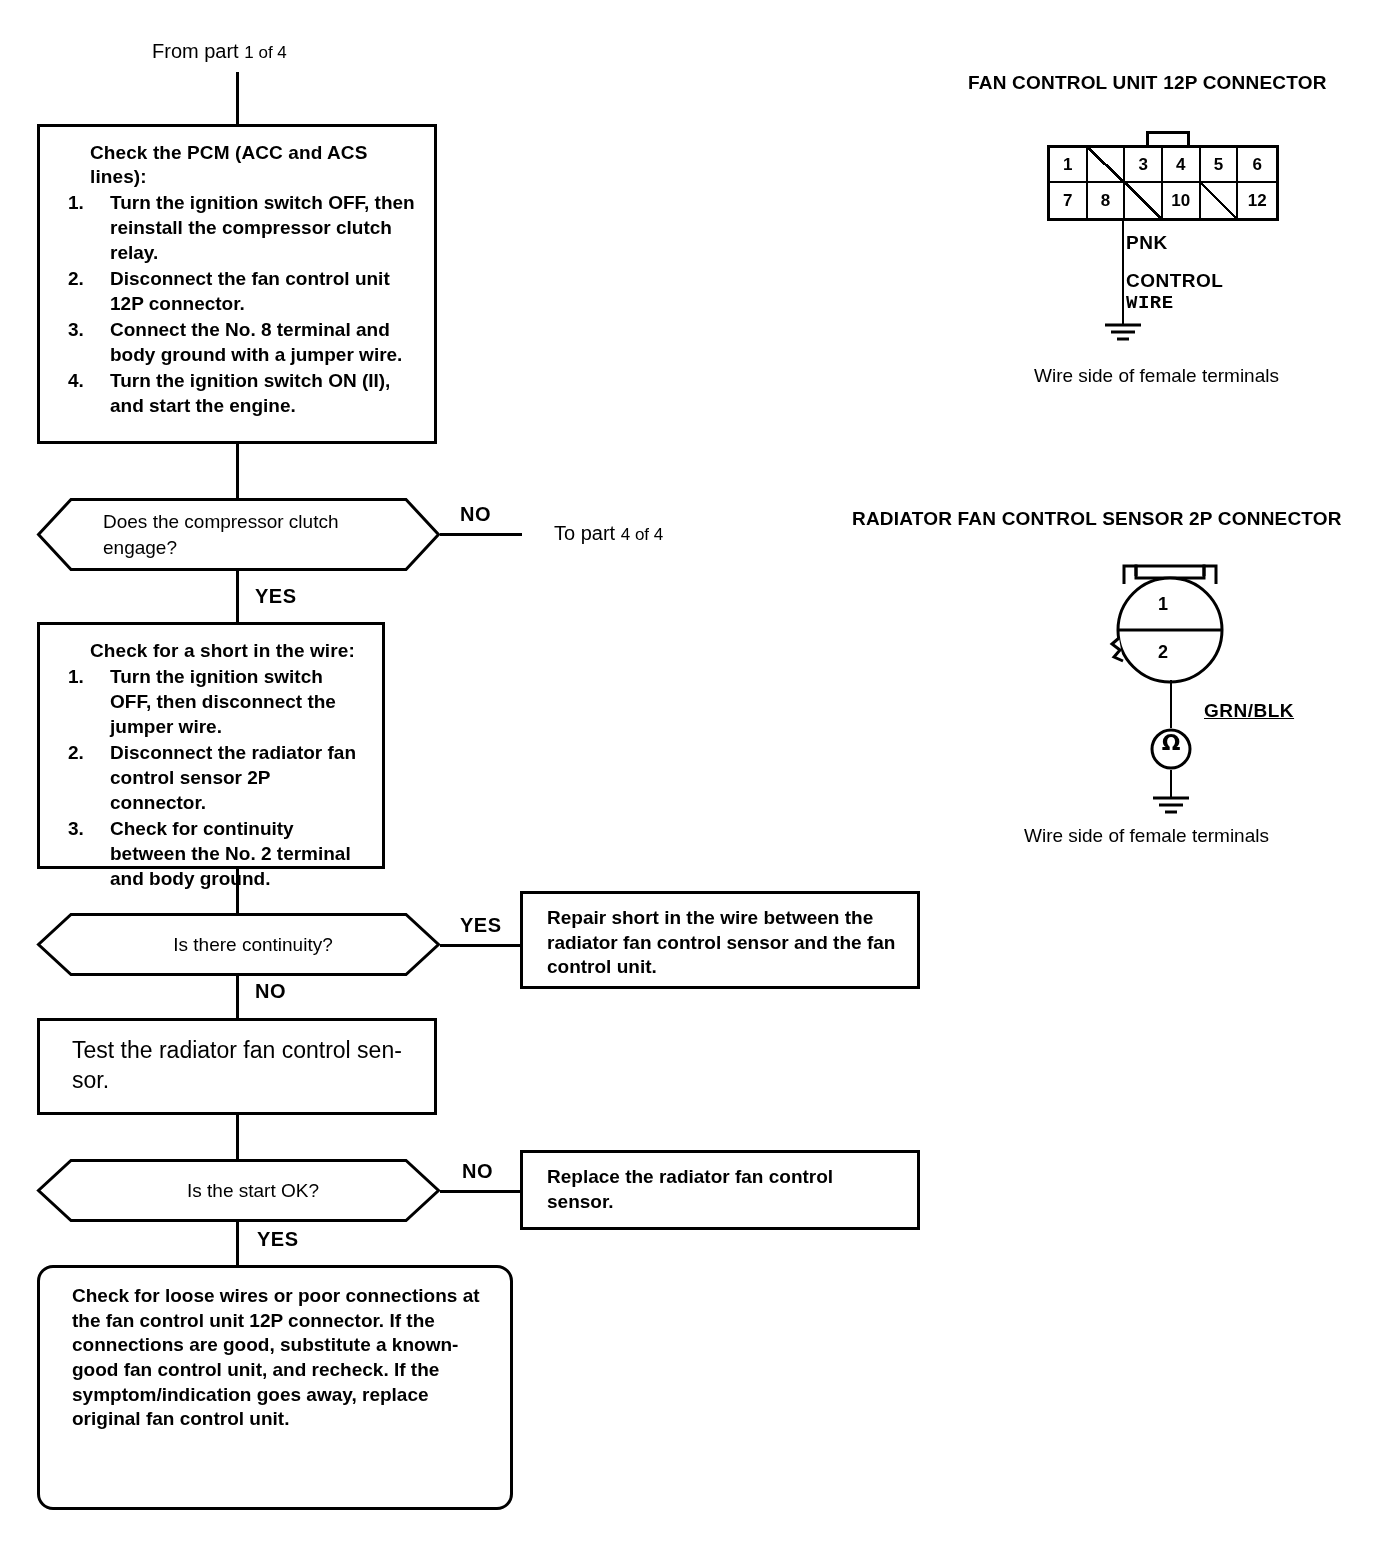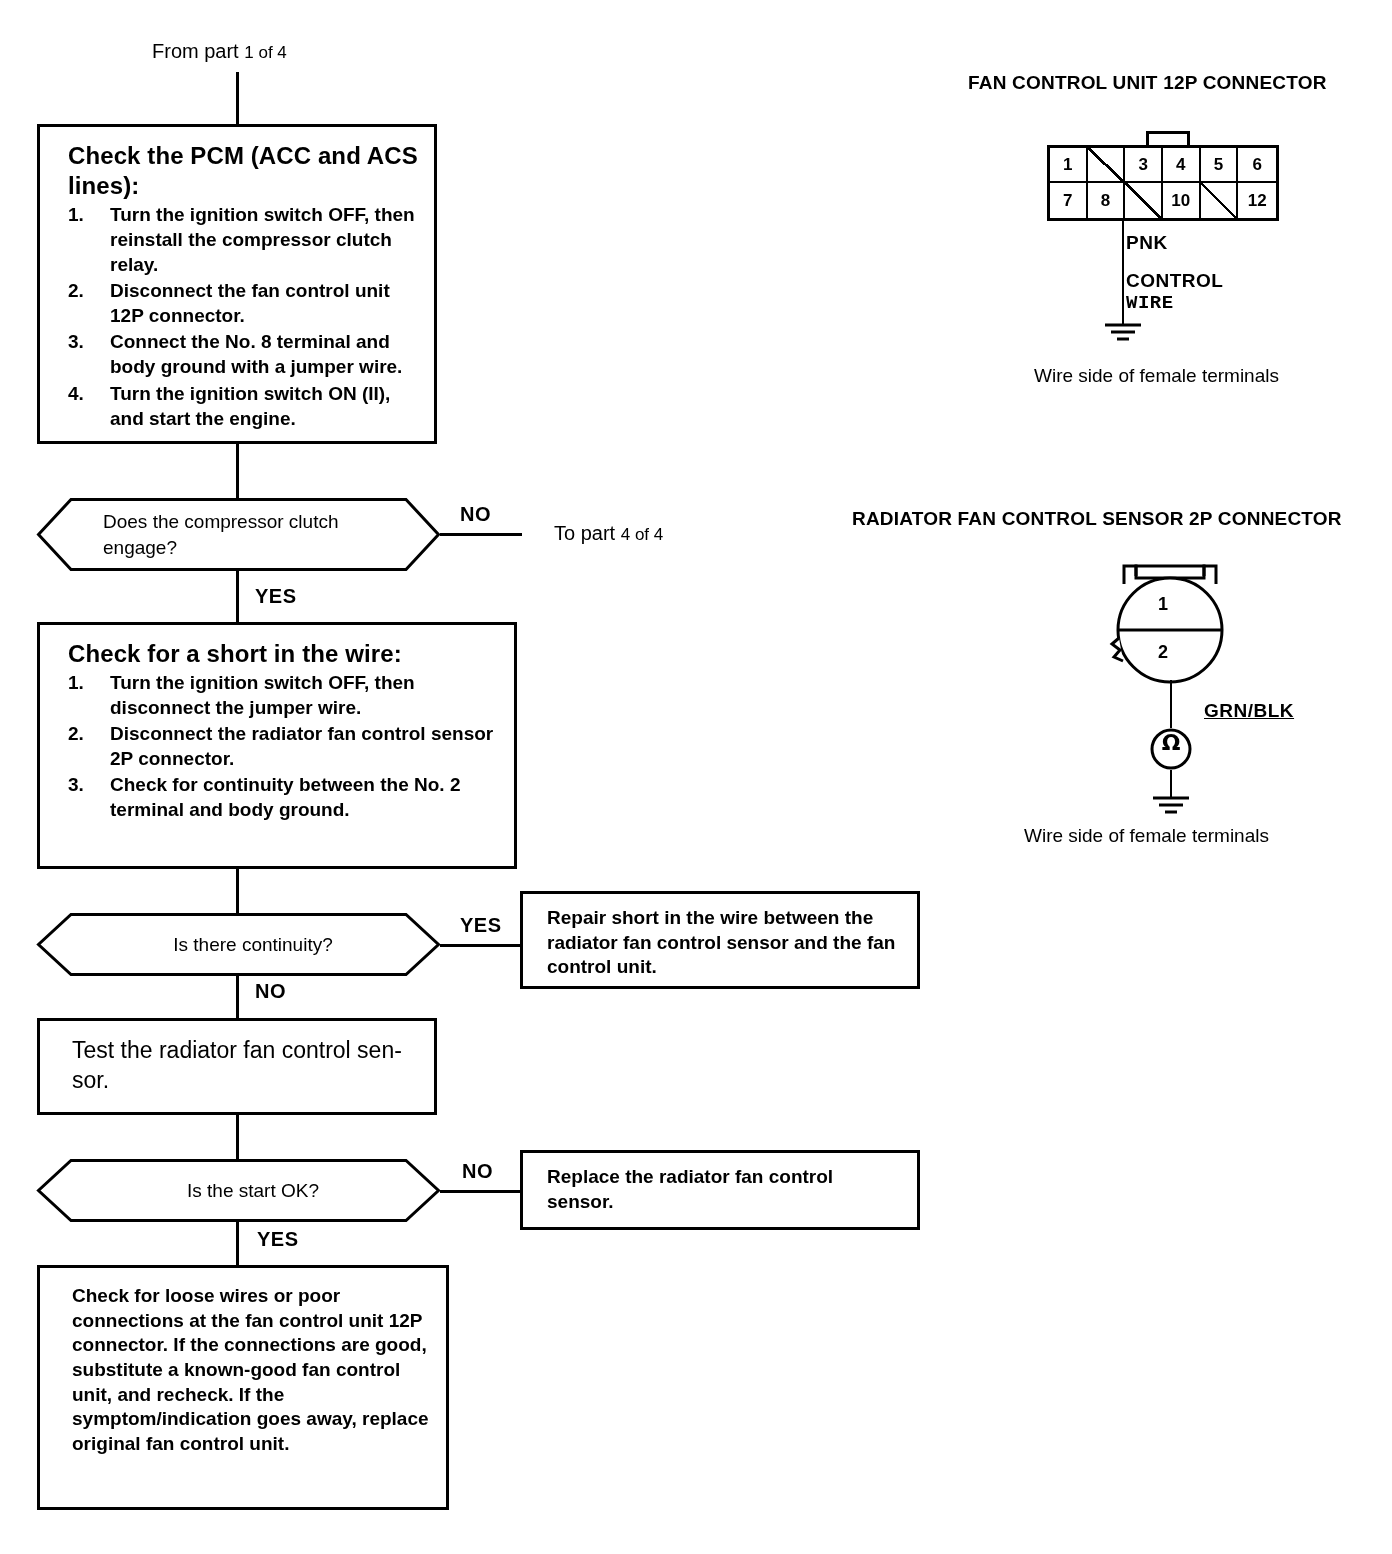--- a/index.html
+++ b/index.html
@@ -39,23 +39,24 @@
     position: absolute;
     border: 3px solid #000;
     background: #fff;
     box-sizing: border-box;
   }
   .proc-inner {
     padding: 14px 16px 10px 28px;
   }
   .proc-title {
     font-weight: bold;
-    font-size: 24px;
+    font-size: 19px;
     line-height: 1.25;
     letter-spacing: .1px;
+    margin-left: 22px;
   }
   .proc-plain {
     font-size: 23px;
     line-height: 1.32;
     font-weight: normal;
   }
   .proc-bold {
     font-weight: bold;
     font-size: 19px;
     line-height: 1.30;
@@ -236,21 +237,21 @@
   <div class="hline" style="left:440px; top:533px; width:82px;"></div>
   <div class="branch-label" style="left:460px; top:503px;">NO</div>
   <div class="cap" style="left:554px; top:522px;">
     <span>To part</span>
     <span class="cap-small">4 of 4</span>
   </div>
 
   <div class="vline" style="left:236px; top:571px; height:51px;"></div>
   <div class="branch-label" style="left:255px; top:585px;">YES</div>
 
-  <div class="proc-box" style="left:37px; top:622px; width:480px; height:247px;">
+  <div class="proc-box" style="left:37px; top:622px; width:348px; height:247px;">
     <div class="proc-inner">
       <div class="proc-title">Check for a short in the wire:</div>
       <ol class="steps">
         <li>
             <span class="num">1.</span>
             <span class="txt">Turn the ignition switch OFF, then disconnect the jumper wire.</span>
           </li>
         <li>
             <span class="num">2.</span>
             <span class="txt">Disconnect the radiator fan control sensor 2P connector.</span>
@@ -304,21 +305,21 @@
 
   <div class="proc-box" style="left:520px; top:1150px; width:400px; height:80px;">
     <div class="proc-inner" style="padding:12px 20px 10px 24px;">
       <div class="proc-bold">Replace the radiator fan control sensor.</div>
     </div>
   </div>
 
   <div class="vline" style="left:236px; top:1222px; height:44px;"></div>
   <div class="branch-label" style="left:257px; top:1228px;">YES</div>
 
-  <div class="proc-box" style="left:37px; top:1265px; width:412px; height:245px;">
+  <div class="proc-box" style="left:37px; top:1265px; width:476px; height:245px;border-radius:16px;">
     <div class="proc-inner" style="padding:16px 14px 10px 32px;">
       <div class="proc-bold">Check for loose wires or poor connections at the fan control unit 12P connector. If the connections are good, substitute a known-good fan control unit, and recheck. If the symptom/indication goes away, replace original fan control unit.</div>
     </div>
   </div>
 
   <div class="rc-heading" style="left:968px; top:72px;">FAN CONTROL UNIT 12P CONNECTOR</div>
 
   <div class="conn12-tab" style="left:1146px; top:131px; width:44px; height:16px;"></div>
 
   <div class="conn12" style="left:1047px; top:145px; width:232px; height:76px;">

